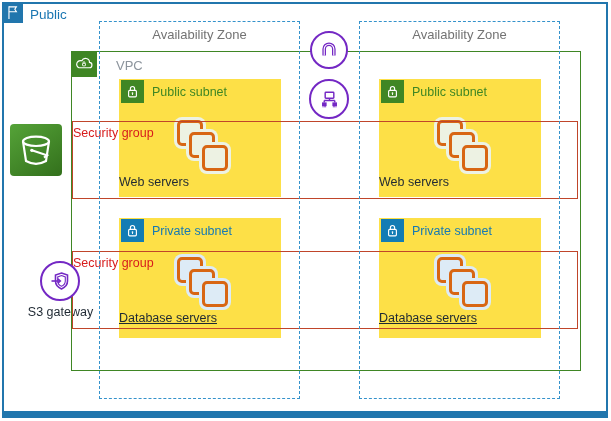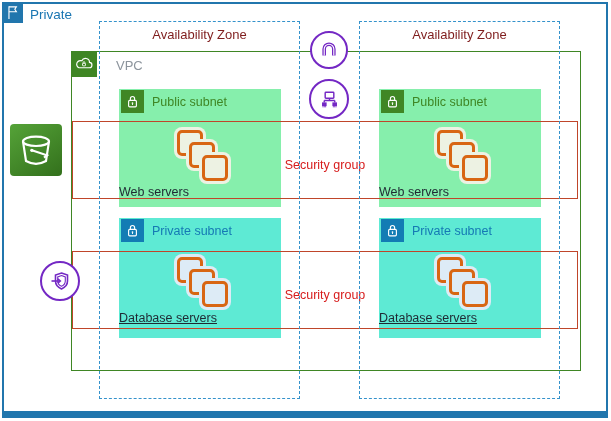--- a/index.html
+++ b/index.html
@@ -10,39 +10,39 @@
   .region-box { position:absolute; left:2px; top:2px; width:606px; height:416px;
     border:2px solid #2176ad; border-bottom-width:7px; }
   .region-icon { position:absolute; left:2px; top:2px; width:21px; height:21px;
     background:#2176ad; z-index:10; display:flex; align-items:center; justify-content:center; }
   .region-label { position:absolute; left:30px; top:7px; font-size:13.5px; color:#1a76b2; z-index:10; }
 
   
   .az { position:absolute; top:21px; width:201px; height:378px;
     border:1.5px dashed #3492cb; z-index:4; }
   .az.left { left:99px; } .az.right { left:359px; }
-  .az-label { display:block; text-align:center; padding-top:5px; font-size:13px; color:#7f1d1d; }
+  .az-label { display:block; text-align:center; padding-top:5px; font-size:13px; color:#737373; }
 
   
   .vpc-box { position:absolute; left:71px; top:51px; width:510px; height:320px;
     border:1.5px solid #3f8624; z-index:2; }
   .vpc-icon { position:absolute; left:71px; top:51px; width:26px; height:26px;
     background:#3f8624; z-index:5; display:flex; align-items:center; justify-content:center; }
   .vpc-label { position:absolute; left:116px; top:58px; font-size:13px; color:#8c949c; z-index:5; }
 
   
   .sg { position:absolute; left:72px; width:506px; height:78px;
     border:1.5px solid #c0452a; z-index:3; }
   .sg.one { top:121px; } .sg.two { top:251px; }
-  .sg-label { display:block; text-align:center; padding-top:4px; font-size:12.5px; color:#d71c1c;margin-top:32px; }
+  .sg-label { display:block; text-align:left; padding-top:4px; font-size:12.5px; color:#d71c1c; }
 
   
   .subnet { position:absolute; width:162px; z-index:1; }
-  .subnet.public { background:#86efac; top:89px; height:118px; }
-  .subnet.private { background:#5eead4; top:218px; height:120px; }
+  .subnet.public { background:#fde047; top:79px; height:118px; }
+  .subnet.private { background:#fde047; top:218px; height:120px; }
   .subnet.colL { left:119px; } .subnet.colR { left:379px; }
   .subnet-icon { position:absolute; left:2px; top:1px; width:23px; height:23px;
     display:flex; align-items:center; justify-content:center; }
   .subnet.public .subnet-icon { background:#3f8624; }
   .subnet.private .subnet-icon { background:#127cb4; }
   .subnet-label { position:absolute; left:33px; top:6px; font-size:12.5px; }
   .subnet.public .subnet-label { color:#3f8624; }
   .subnet.private .subnet-label { color:#1579b4; }
 
   
@@ -79,21 +79,21 @@
 
 <div class="canvas">
 
   <div class="region-box"></div>
   <div class="region-icon">
     <svg viewBox="0 0 24 24" width="17" height="17" fill="none" stroke="#ffffff" stroke-width="1.6">
       <path d="M7 3 V21"></path>
       <path d="M7 4 H17.5 L15.3 7.5 L17.5 11 H7"></path>
     </svg>
   </div>
-  <div class="region-label">Private</div>
+  <div class="region-label">Public</div>
 
   <div class="az left">
     <span class="az-label">Availability Zone</span>
   </div>
   <div class="az right">
     <span class="az-label">Availability Zone</span>
   </div>
 
   <div class="vpc-box"></div>
   <div class="vpc-icon">
@@ -203,14 +203,15 @@
   </div>
 
   <div class="gw-circle s3gw">
     <svg viewBox="0 0 24 24" width="24" height="24" fill="none" stroke="#7428c4">
       <path d="M13.5 4 l6 2.1 V12 q0 5.4 -6 7.9 q-6 -2.5 -6 -7.9 V6.1 Z" stroke-width="1.6"></path>
       <path d="M13.5 6.6 l3.8 1.4 V12 q0 3.6 -3.8 5.3 q-3.8 -1.7 -3.8 -5.3 V8 Z" stroke-width="1.1"></path>
       <path d="M3.5 12 H12" stroke-width="1.6"></path>
       <path d="M9.8 9.8 L12.3 12 L9.8 14.2" stroke-width="1.6"></path>
     </svg>
   </div>
+  <div class="s3gw-label">S3 gateway</div>
 
 </div>
 
 </body></html>

